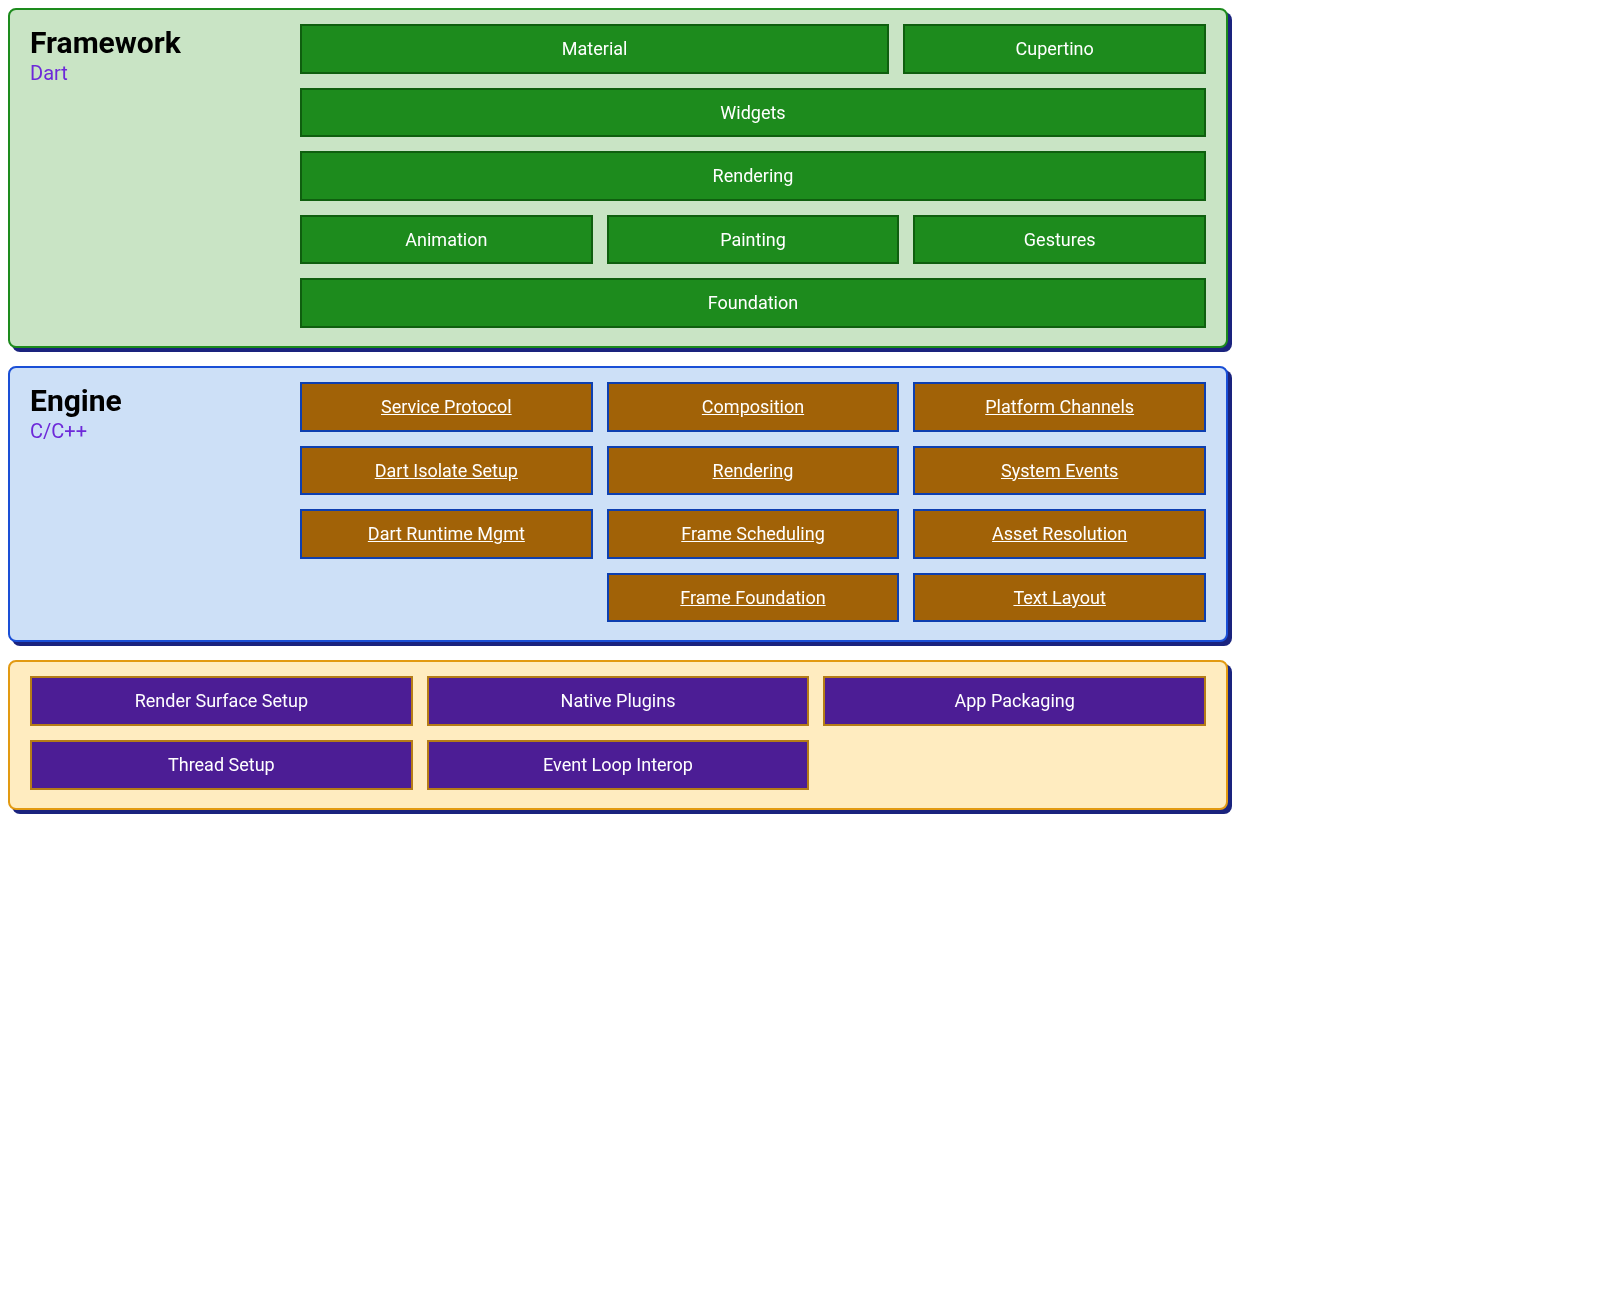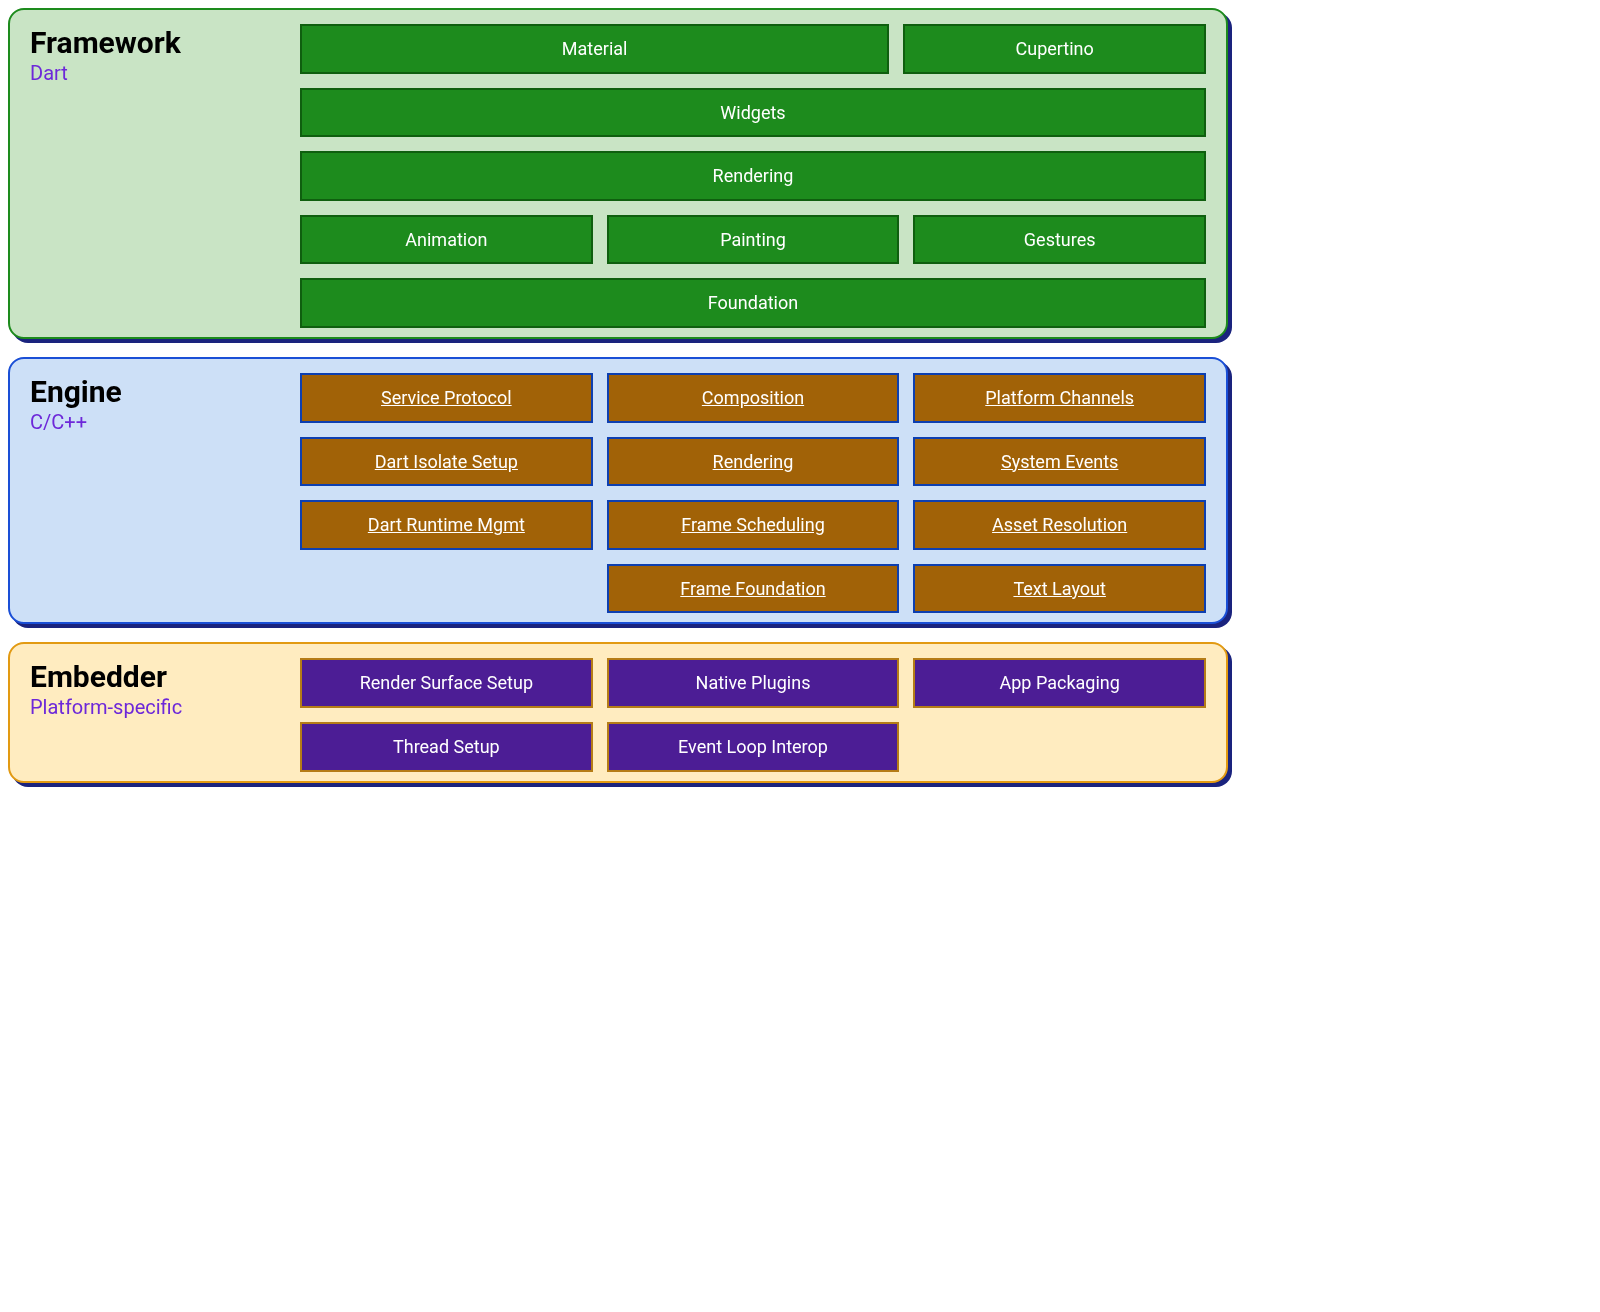--- a/index.html
+++ b/index.html
@@ -10,22 +10,22 @@
     width: 1600px;
   }
   .diagram {
     width: 1220px;
     display: flex;
     flex-direction: column;
     gap: 18px;
   }
   .layer {
     border: 2px solid;
-    border-radius: 16px;
-    padding: 14px 20px 9px 20px;
+    border-radius: 8px;
+    padding: 14px 20px 18px 20px;
     display: flex;
     box-shadow: 4px 4px 0 0 #1a237e;
     position: relative;
   }
   .layer-framework {
     background: #c9e4c5;
     border-color: #1d8b1d;
   }
   .layer-engine {
     background: #cde0f7;
@@ -146,24 +146,20 @@
       </div>
       <div class="row">
         <div class="block block-blue flex1 gap-placeholder"></div>
         <div class="block block-blue flex1">Frame Foundation</div>
         <div class="block block-blue flex1">Text Layout</div>
       </div>
     </div>
   </div>
 
   <div class="layer layer-embedder">
-    <div class="layer-header">
-      <div class="layer-title">Embedder</div>
-      <div class="layer-subtitle">Platform-specific</div>
-    </div>
     <div class="layer-body">
       <div class="row">
         <div class="block block-orange flex1">Render Surface Setup</div>
         <div class="block block-orange flex1">Native Plugins</div>
         <div class="block block-orange flex1">App Packaging</div>
       </div>
       <div class="row">
         <div class="block block-orange flex1">Thread Setup</div>
         <div class="block block-orange flex1">Event Loop Interop</div>
         <div class="block block-orange flex1 gap-placeholder"></div>

